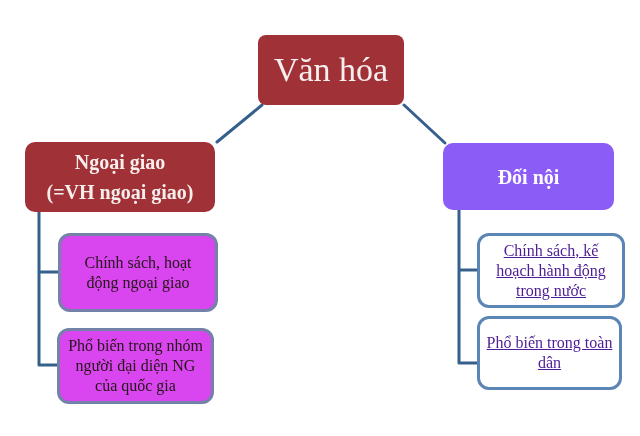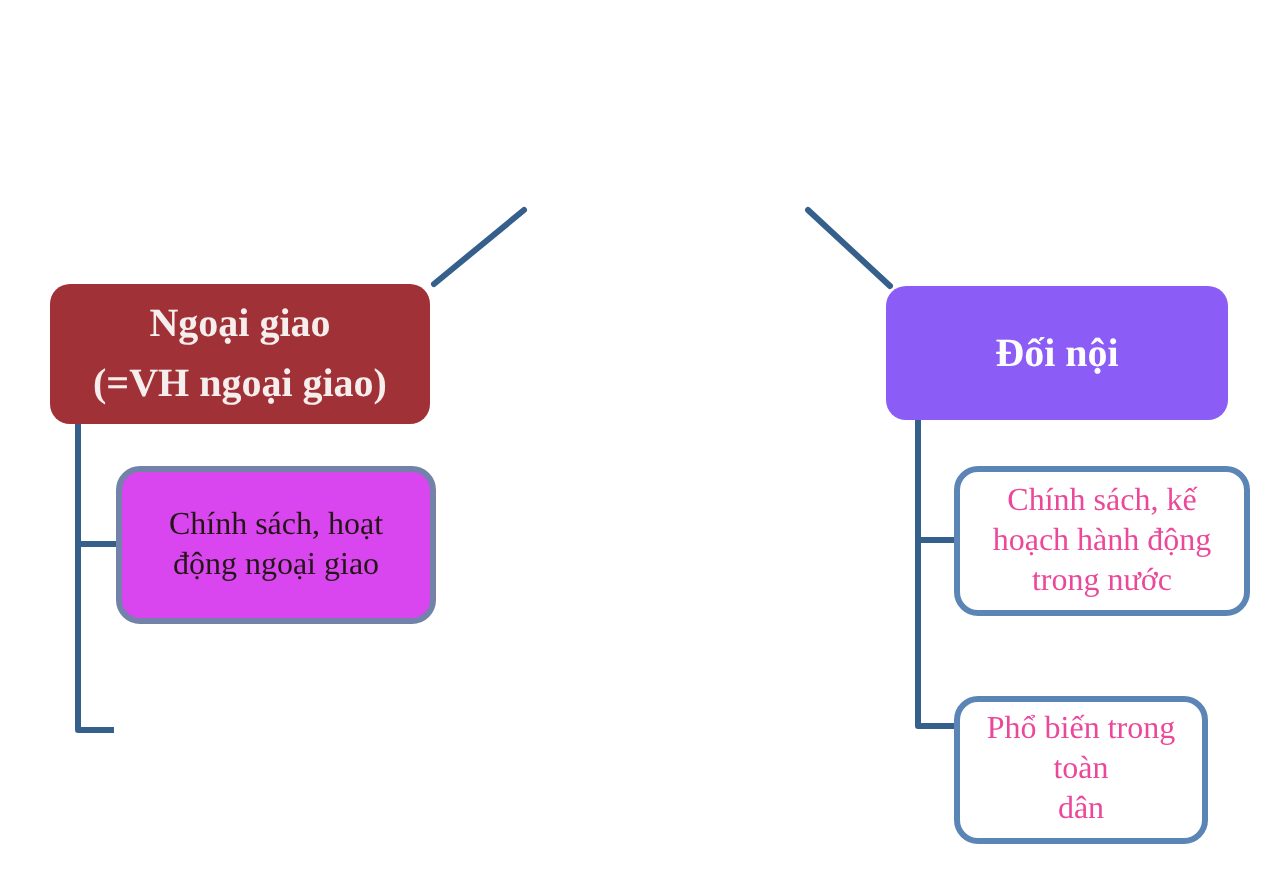--- a/index.html
+++ b/index.html
@@ -73,50 +73,55 @@
     border-radius: 12px;
   }
   .node-child-pink {
     background: #d946ef;
     border: 3px solid #7282A8;
     color: #241616;
   }
   .node-child-white {
     background: #FFFFFF;
     border: 3px solid #5B85B5;
-    color: #ec4899;
+    color: #4c1d95;
+    text-decoration: underline;
   }
   .node-left-child-1 { left: 58px;  top: 233px; width: 160px; height: 79px; }
   .node-left-child-2 { left: 57px;  top: 328px; width: 157px; height: 76px; }
   .node-right-child-1 { left: 477px; top: 233px; width: 148px; height: 75px; }
-  .node-right-child-2 { left: 477px; top: 348px; width: 127px; height: 74px; }
+  .node-right-child-2 { left: 477px; top: 316px; width: 145px; height: 74px; }
 </style>
 </head>
 <body>
 
 <div class="canvas">
 
   <svg class="connector-layer" viewBox="0 0 640 436" xmlns="http://www.w3.org/2000/svg">
     <path d="M262 105 L217 142" stroke="#36608C" stroke-width="3" fill="none" stroke-linecap="round"></path>
     <path d="M404 105 L445 143" stroke="#36608C" stroke-width="3" fill="none" stroke-linecap="round"></path>
     <path d="M39 212 L39 365 L57 365" stroke="#36608C" stroke-width="3" fill="none" stroke-linejoin="round"></path>
     <path d="M39 272 L58 272" stroke="#36608C" stroke-width="3" fill="none"></path>
     <path d="M459 210 L459 363 L477 363" stroke="#36608C" stroke-width="3" fill="none" stroke-linejoin="round"></path>
     <path d="M459 270 L477 270" stroke="#36608C" stroke-width="3" fill="none"></path>
   </svg>
 
+  <div class="node node-root">Văn hóa</div>
 
   <div class="node node-left-header">Ngoại giao
 (=VH ngoại giao)</div>
 
   <div class="node node-right-header">Đối nội</div>
 
   <div class="node node-child node-child-pink node-left-child-1">Chính sách, hoạt
 động ngoại giao</div>
 
+  <div class="node node-child node-child-pink node-left-child-2">Phổ biến trong nhóm
+người đại diện NG
+của quốc gia</div>
 
   <div class="node node-child node-child-white node-right-child-1">Chính sách, kế
 hoạch hành động
 trong nước</div>
 
   <div class="node node-child node-child-white node-right-child-2">Phổ biến trong toàn
 dân</div>
 
 </div>
 

